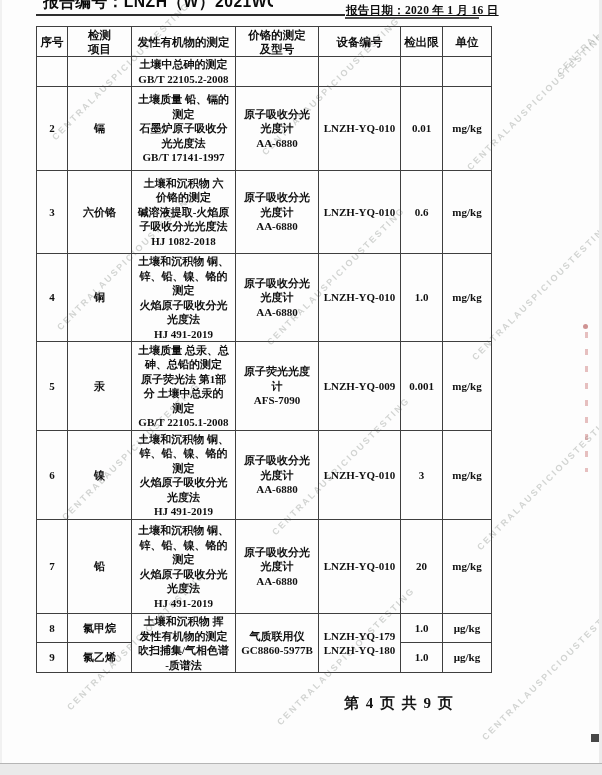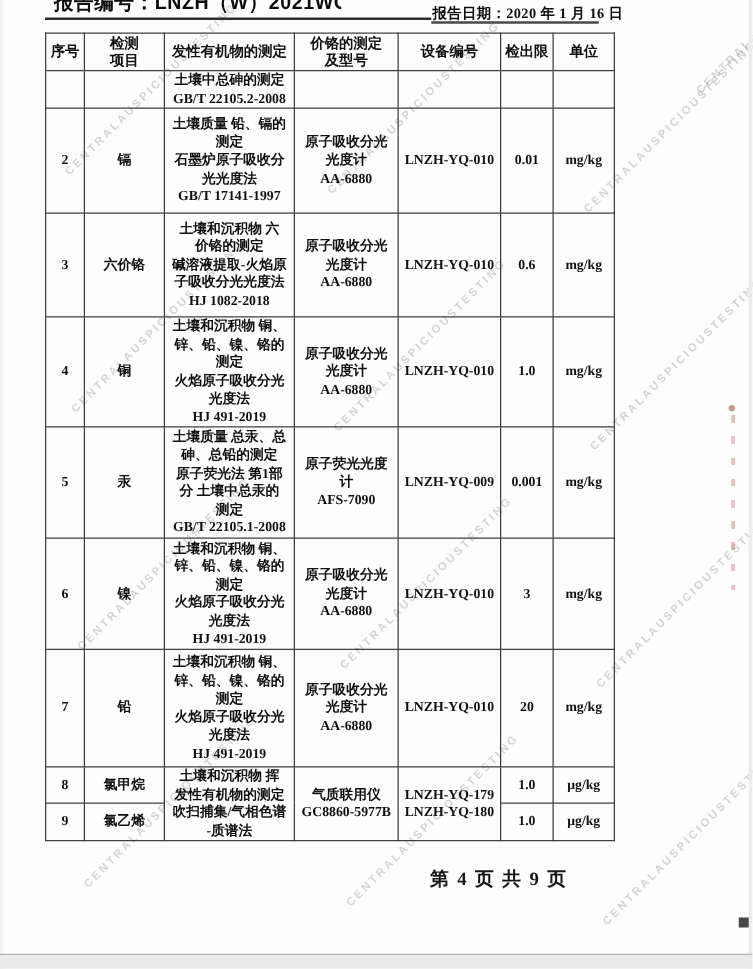--- a/index.html
+++ b/index.html
@@ -21,21 +21,21 @@
       color:rgba(125,130,125,0.33);white-space:nowrap;pointer-events:none;}
   
   .report-no-clip{position:absolute;left:43px;top:0;width:230px;height:14px;overflow:hidden;}
   .report-no-clip span{position:relative;top:-9px;display:inline-block;white-space:nowrap;
       font-family:"Liberation Sans","DejaVu Sans",sans-serif;
       font-size:16.5px;font-weight:700;letter-spacing:0.5px;color:#0c0c0c;
       transform:scaleX(0.95);transform-origin:0 0;}
   .underline-left{position:absolute;left:36px;top:14px;width:309px;height:2px;background:#2e2e2e;}
   .underline-right{position:absolute;left:345px;top:17px;width:134px;height:1.5px;background:#4a4a4a;}
   .report-date{position:absolute;left:346px;top:3px;font-size:11.5px;font-weight:600;
-      letter-spacing:0.3px;white-space:nowrap;color:#0e0e0e;}
+      letter-spacing:0.3px;white-space:nowrap;color:#0e0e0e;text-decoration:underline;}
   
   table.doc{position:absolute;left:36px;top:26px;border-collapse:collapse;table-layout:fixed;width:455px;background:transparent;}
   table.doc th,table.doc td{
     border:1px solid #3f3f3f;text-align:center;vertical-align:middle;
     padding:0 2px;font-size:11px;line-height:14.5px;font-weight:600;color:#101010;
     white-space:pre-line;overflow:hidden;word-break:break-all;
   }
   table.doc th{font-size:11.5px;font-weight:700;line-height:14px;}
   tr.h-head{height:30px}
   tr.h-r0{height:30px}

